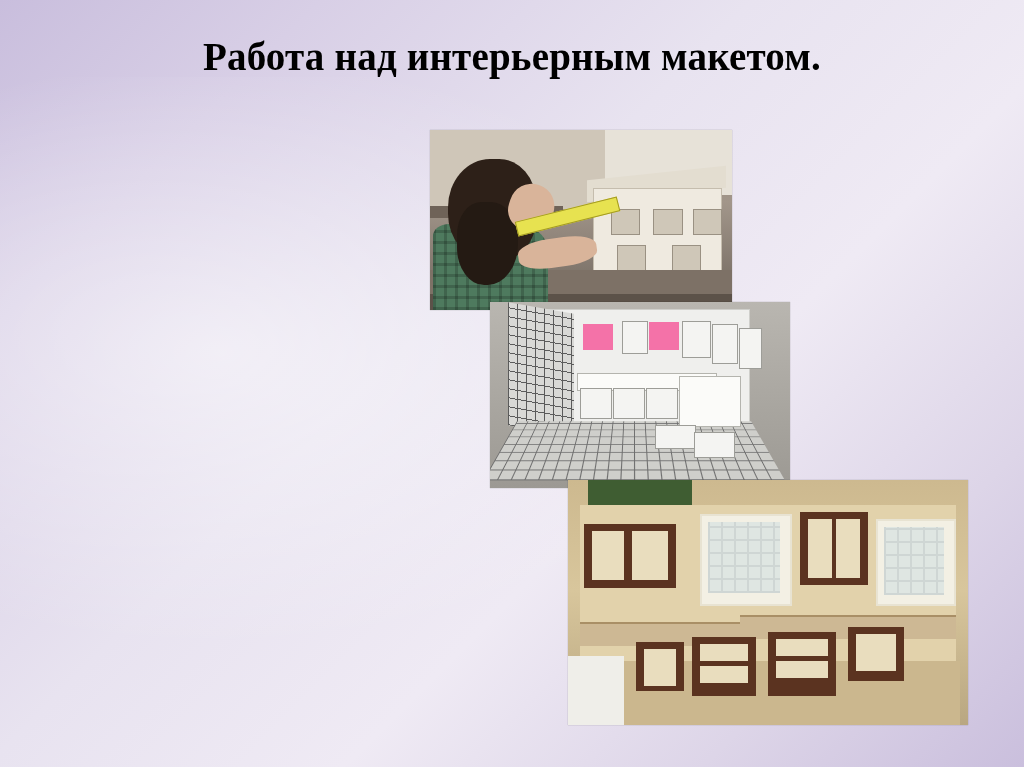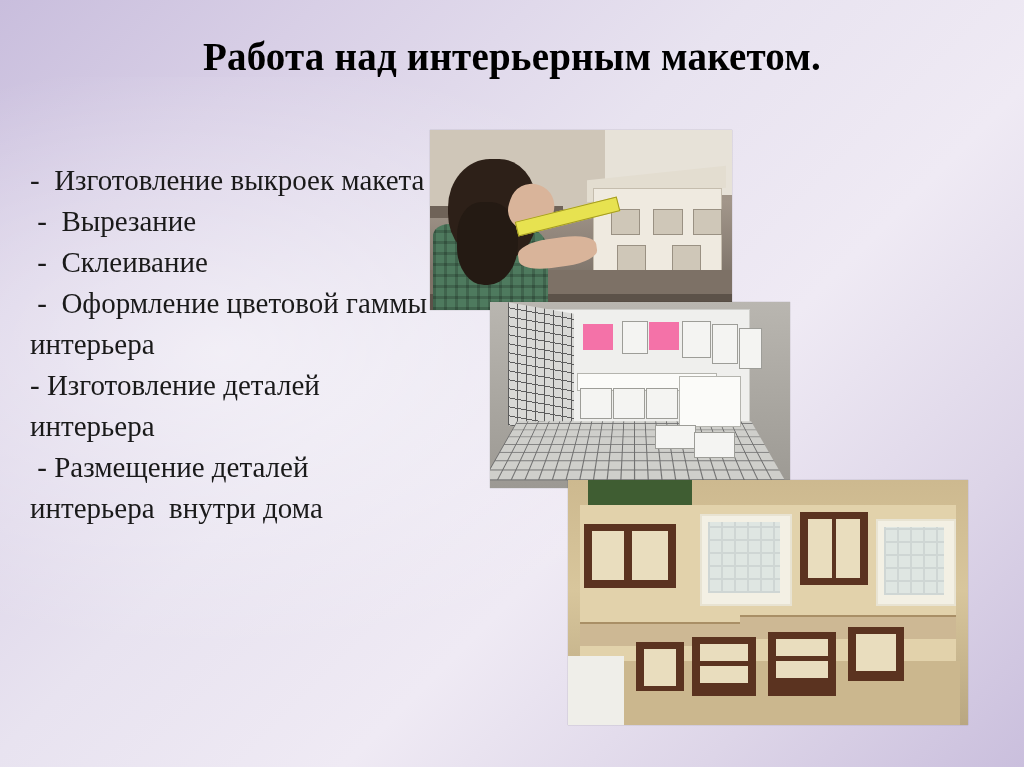--- a/index.html
+++ b/index.html
@@ -173,26 +173,20 @@
   }
   #photo-wood .w-counter { position:absolute; background:#cdb894; border-top:2px solid #a98f66; }
 </style>
 </head>
 <body>
 
 <div id="slide">
 
   <div id="title">Работа над интерьерным макетом.</div>
 
-  <div id="body-text">-  Изготовление выкроек макета
- -  Вырезание
- -  Склеивание
- -  Оформление цветовой гаммы интерьера
-- Изготовление деталей интерьера
- - Размещение деталей интерьера  внутри дома</div>
 
   <div class="photo" id="photo-girl">
     <div class="p1-wallA"></div>
     <div class="p1-wallB"></div>
     <div class="p1-shelf"></div>
     <div class="p1-roof"></div>
     <div class="p1-house"></div>
     <div class="p1-win" style="left:60%; top:44%;"></div>
     <div class="p1-win" style="left:74%; top:44%;"></div>
     <div class="p1-win" style="left:87%; top:44%;"></div>

